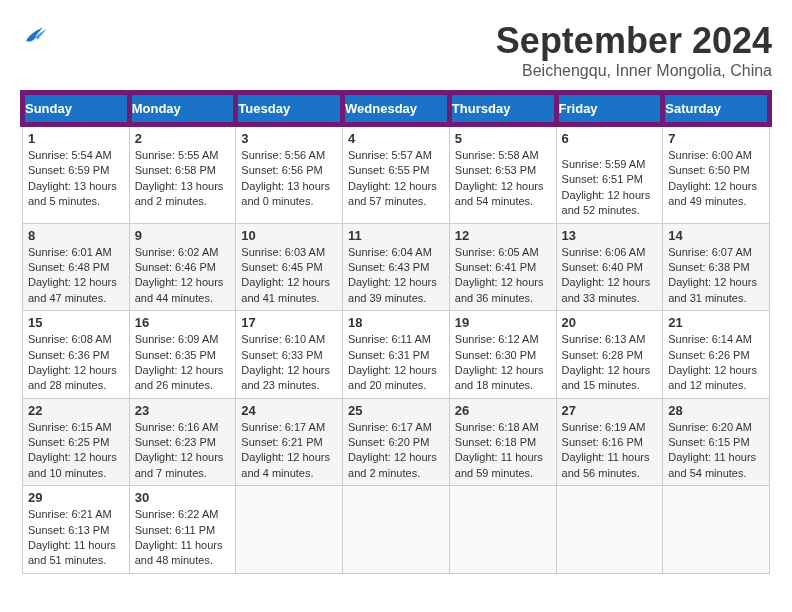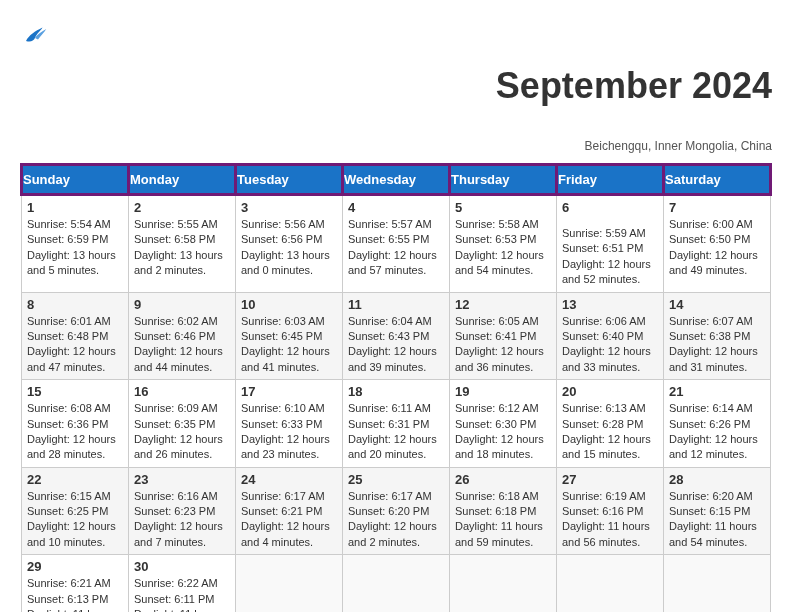--- a/index.html
+++ b/index.html
@@ -34,40 +34,38 @@
       width: 30px;
       height: 30px;
     }
     .title-block {
       text-align: right;
     }
     .month-title {
       font-size: 36px;
       font-weight: bold;
       color: #333;
-      margin-top: 45px;
     }
     .subtitle {
-      font-size: 12px;
+      font-size: 16px;
       color: #555;
-      margin-top: 32px;
     }
     .calendar {
       width: 100%;
       border-collapse: collapse;
       font-size: 11px;
     }
     .calendar th {
       background-color: #1a73c7;
       color: #fff;
       padding: 6px 0;
       text-align: left;
       font-size: 13px;
       font-weight: bold;
-      border: 3px solid #701a75;
+      border: 5px solid #701a75;
     }
     .calendar td {
       border: 1px solid #ccc;
       vertical-align: top;
       padding: 4px 5px;
       width: 107px;
       min-height: 80px;
       background: #fff;
     }
     .calendar tr:nth-child(even) td {

